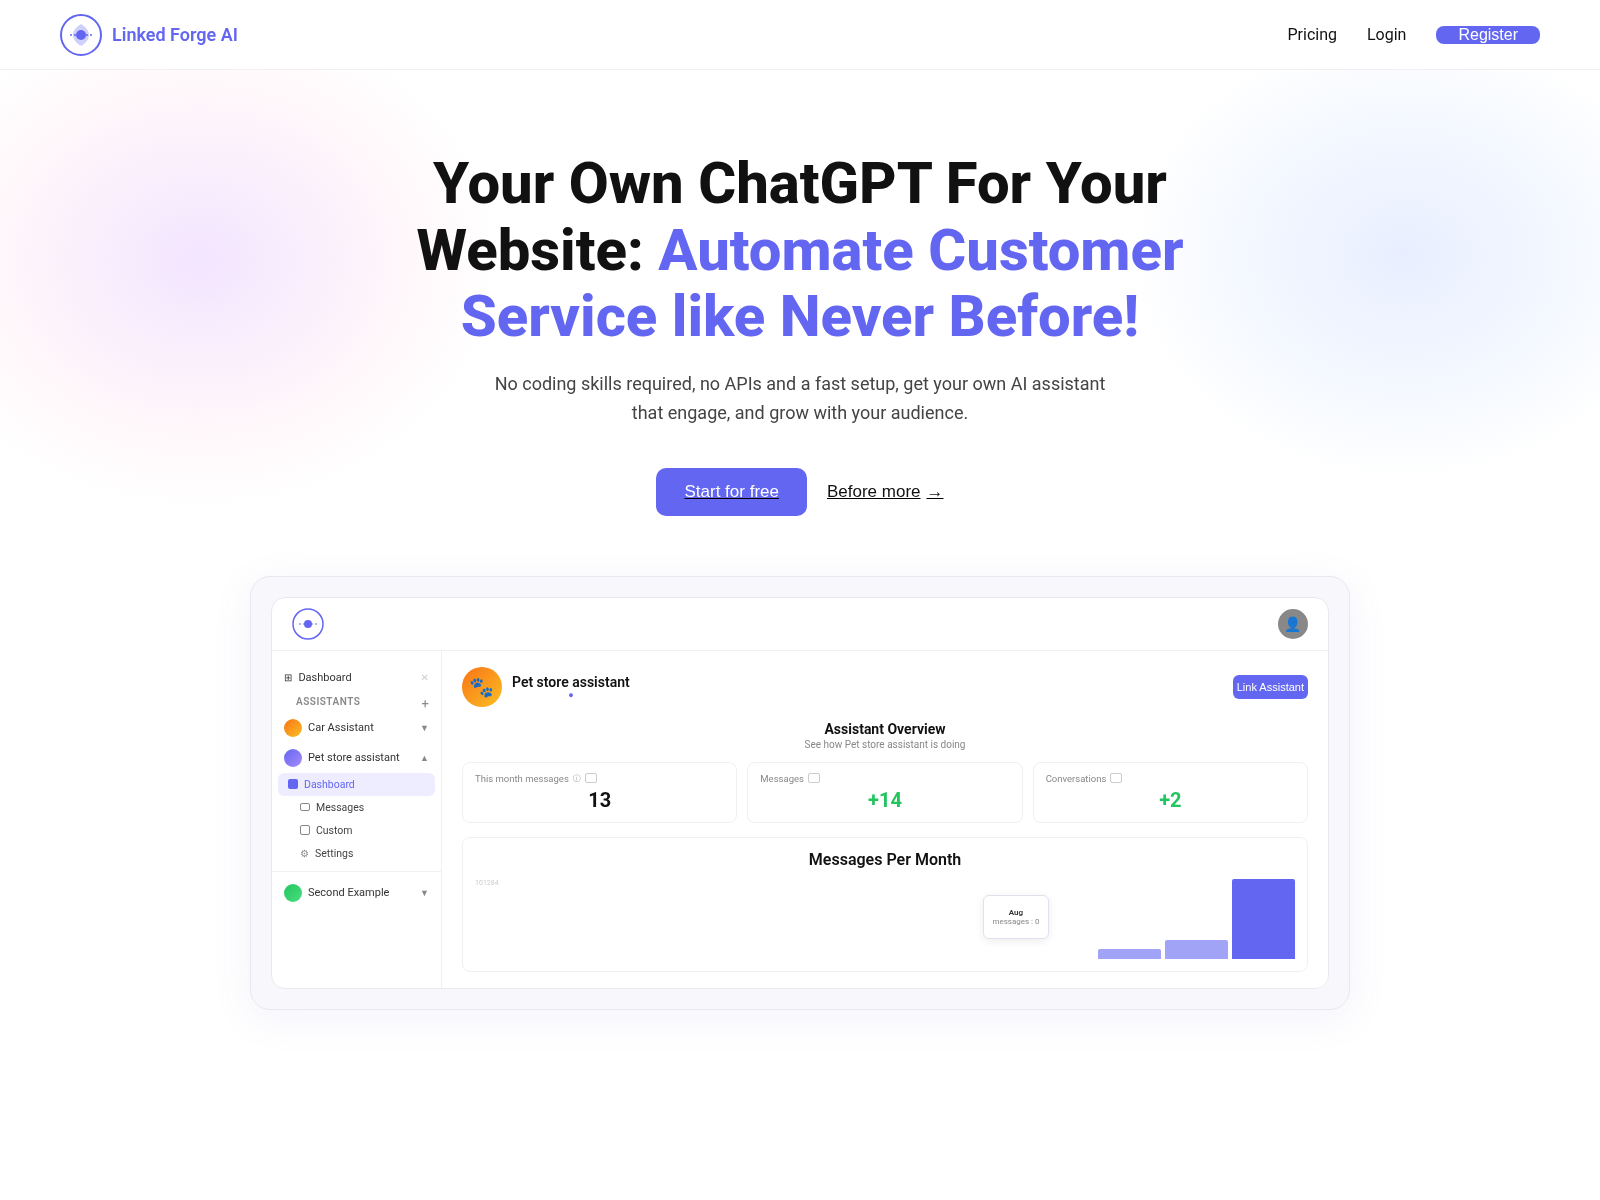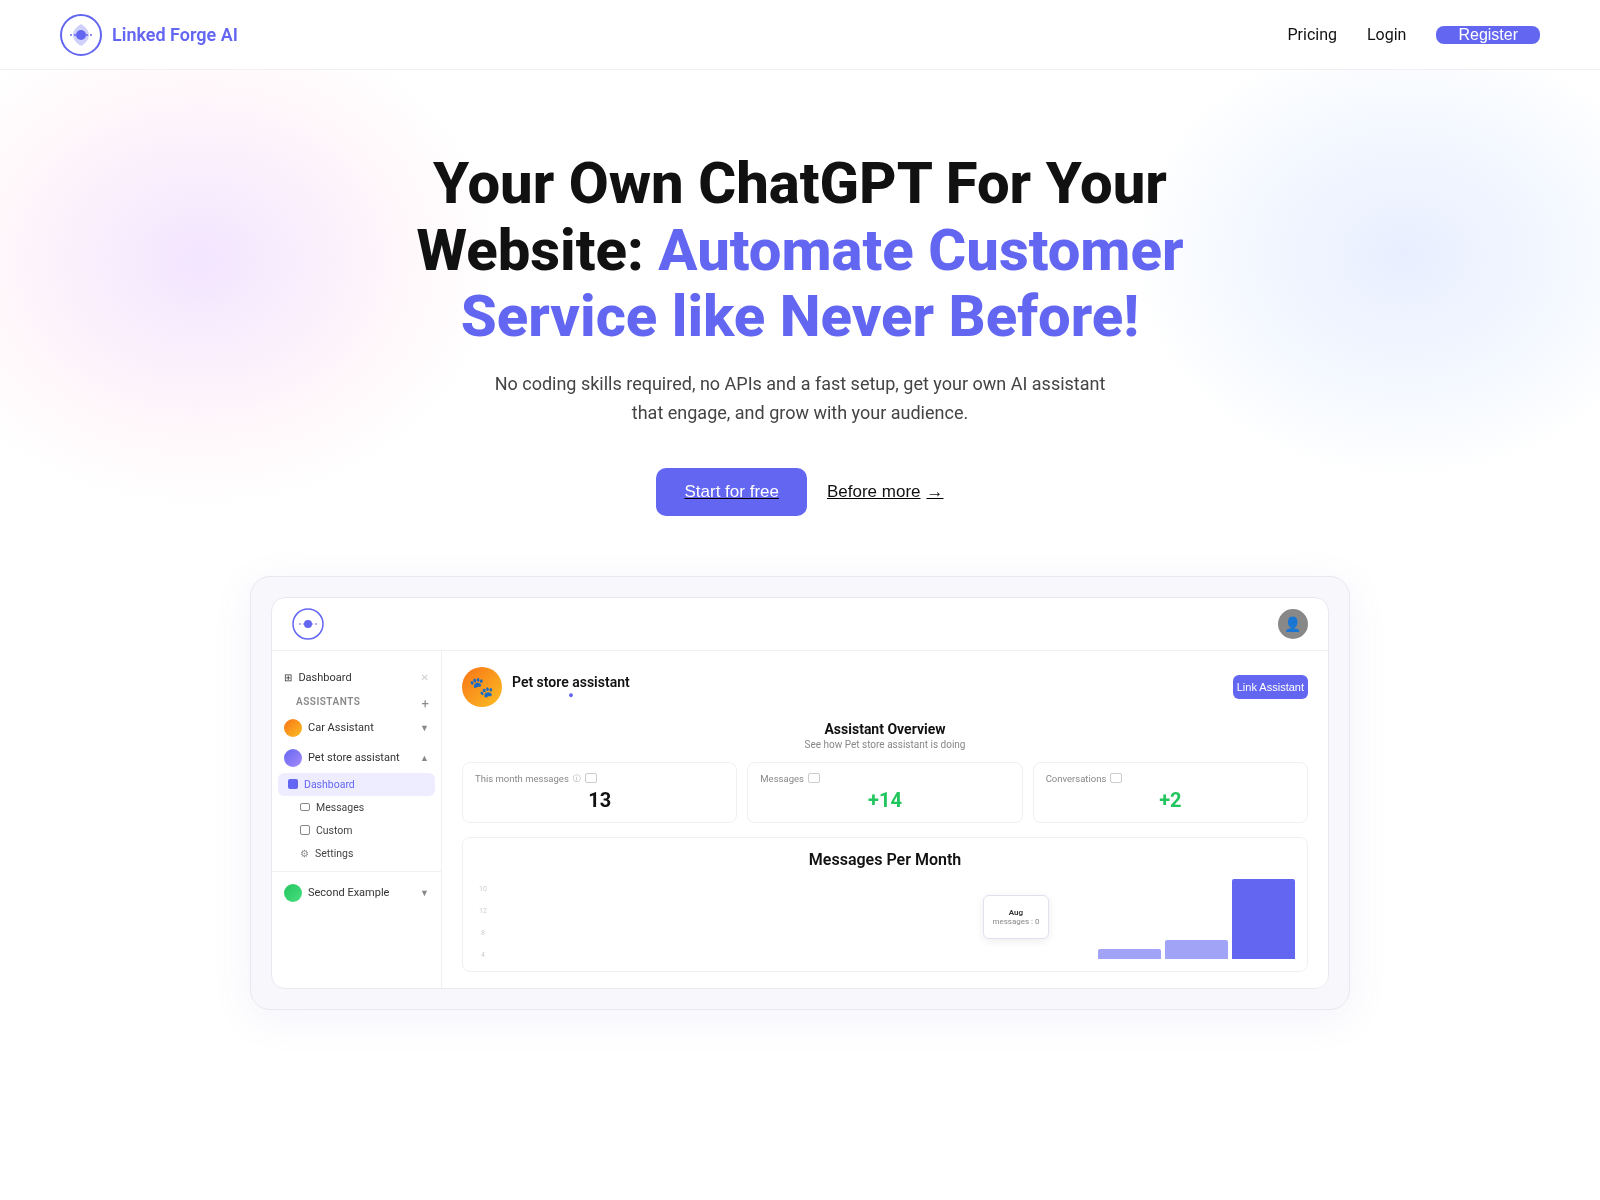--- a/index.html
+++ b/index.html
@@ -596,21 +596,21 @@
                 <span class="stat-icon-sm"></span>
               </div>
               <div class="stat-value positive">+2</div>
             </div>
           </div>
 
           <div class="chart-section">
             <div class="chart-title">Messages Per Month</div>
             <div class="chart-area">
 
-              <div style="position:absolute;left:0;top:6px;bottom:0;width:16px;display:flex;flex-direction:column;justify-content:space-between;align-items:center;">
+              <div style="position:absolute;left:0;top:0;bottom:0;width:16px;display:flex;justify-content:space-between;align-items:flex-start;">
                 <span style="font-size:7px;color:#ccc">10</span>
                 <span style="font-size:7px;color:#ccc">12</span>
                 <span style="font-size:7px;color:#ccc">8</span>
                 <span style="font-size:7px;color:#ccc">4</span>
               </div>
 
               <div class="chart-columns" id="chart-bars-container">
 
               <div class="chart-col"></div>
                   <div class="chart-col"></div>

